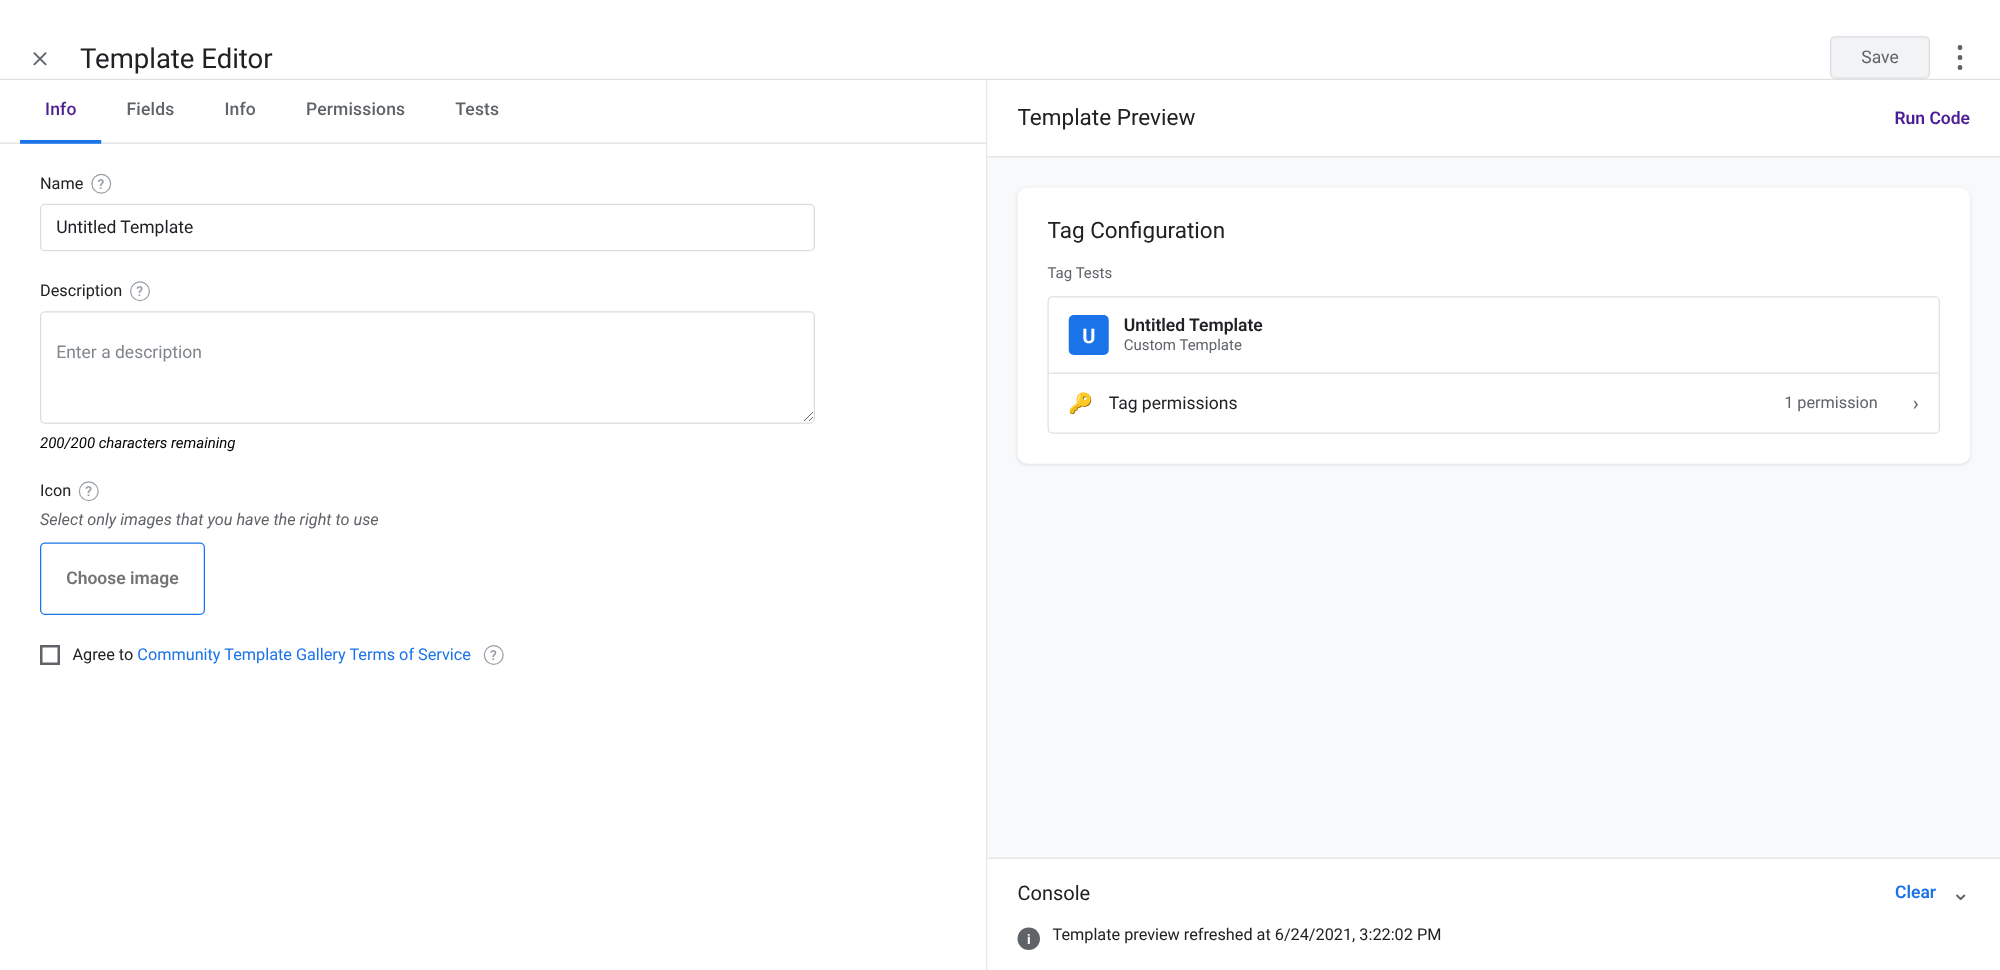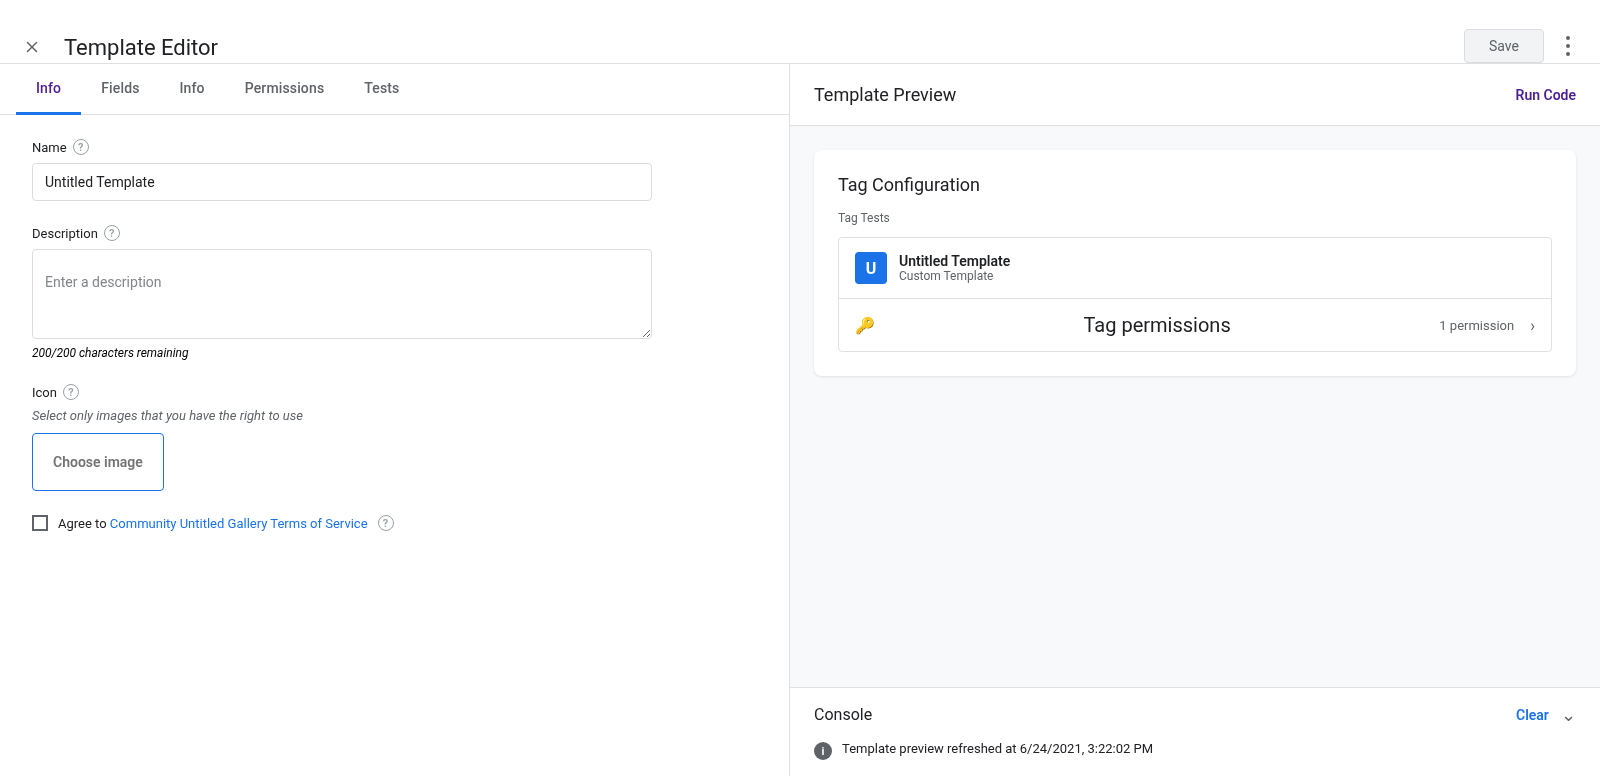--- a/index.html
+++ b/index.html
@@ -106,22 +106,22 @@
     }
     .tag-info { flex: 1; }
     .tag-name { font-size: 14px; font-weight: 600; color: #202124; }
     .tag-sub { font-size: 12px; color: #5f6368; }
 
     .permissions-row {
       display: flex; align-items: center; gap: 12px; padding: 14px 16px;
       cursor: pointer;
     }
     .key-icon { font-size: 16px; color: #5f6368; }
-    .permissions-label { flex: 1; font-size: 20px; color: #202124; text-align: center; }
-    .permissions-count { font-size: 13px; color: #5f6368; margin-right: 4px; }
+    .permissions-label { flex: 1; font-size: 14px; color: #202124; }
+    .permissions-count { font-size: 13px; color: #5f6368; margin-right: 16px; }
     .chevron-icon { color: #5f6368; font-size: 16px; }
 
     
     .console-section { border-top: 1px solid #e0e0e0; background: #fff; }
     .console-header {
       display: flex; align-items: center; justify-content: space-between;
       padding: 16px 24px; cursor: pointer;
     }
     .console-title { font-size: 16px; font-weight: 400; color: #202124; }
     .console-actions { display: flex; align-items: center; gap: 12px; }
@@ -197,21 +197,21 @@
           <span class="help-icon">?</span>
         </div>
         <div class="icon-subtitle">Select only images that you have the right to use</div>
         <button class="choose-image-btn">Choose image</button>
       </div>
 
       <div class="agree-row">
         <input type="checkbox" class="checkbox" style="">
         <span class="agree-text">
           <span>Agree to</span>
-          <a class="agree-link">Community Untitled Gallery Terms of Service</a>
+          <a class="agree-link">Community Template Gallery Terms of Service</a>
         </span>
         <span class="help-icon">?</span>
       </div>
 
     </div>
   </div>
 
   <div class="right-panel">
 
     <div class="right-header">

